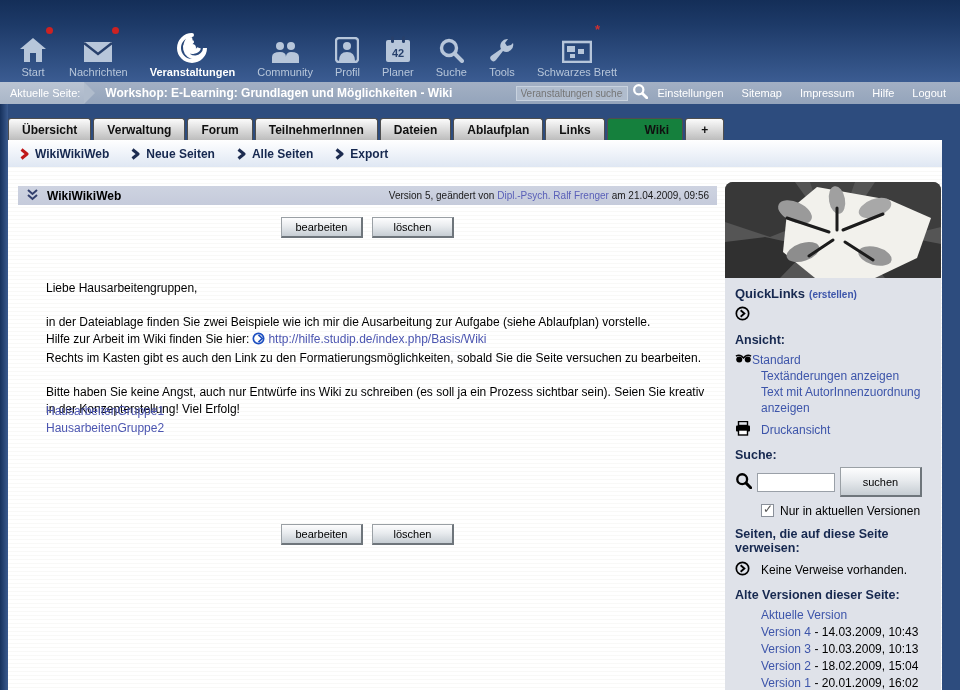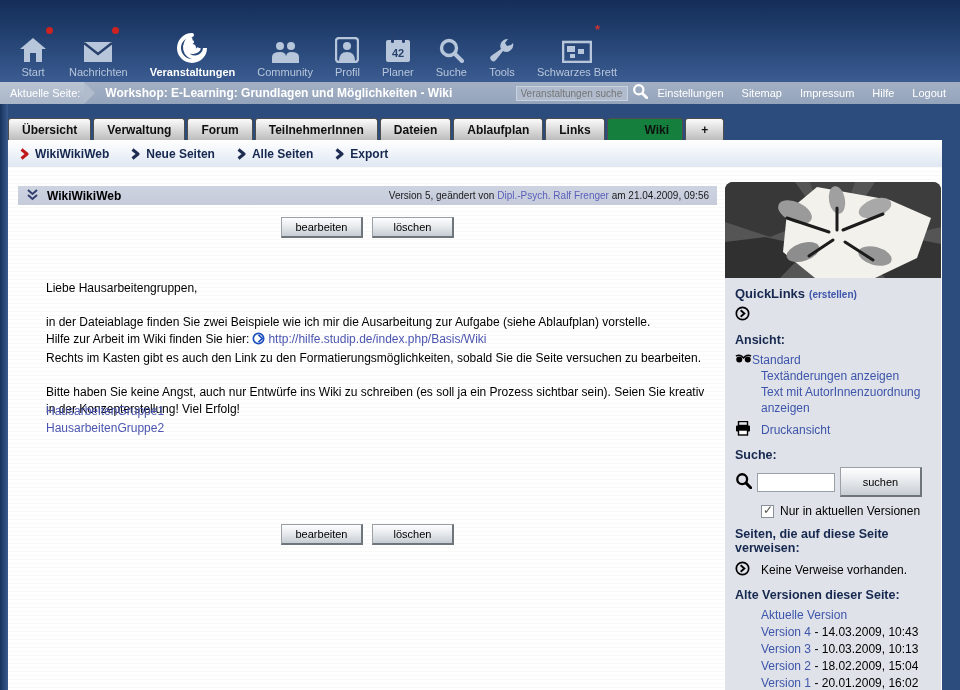--- a/index.html
+++ b/index.html
@@ -92,21 +92,21 @@
   .sp-row .spicon { width:26px; flex:none; padding-top:1px; }
   .quickrow { margin-top:2px; }
   .quickrow .qtitle { font-size:13px; font-weight:bold; color:#16284f; }
   .quickrow .qcreate { font-size:10px; font-weight:bold; color:#3d55aa; margin-left:4px; cursor:pointer; }
   .viewlinks { margin-left:26px; line-height:16px; }
   .viewlinks .withicon { margin-left:-26px; display:flex; }
   .searchrow { display:flex; align-items:center; gap:5px; margin-top:4px; }
   .searchrow input { width:78px; height:19px; border:1px solid #9aa0a8; background:#fff; outline:none;
     font-size:11px; padding:0 3px; }
   .searchrow .sbtn { width:82px; height:30px; }
-  .checkrow { display:flex; align-items:flex-end; gap:6px; margin:7px 0 2px 26px; }
+  .checkrow { display:flex; align-items:flex-start; gap:6px; margin:7px 0 2px 26px; }
   .checkbox { width:13px; height:13px; background:#fff; border:1px solid #8a909a; position:relative; cursor:pointer; }
   .checkbox::after { content:"\2713"; position:absolute; left:1px; top:-3px; font-size:12px; color:#555; }
   .verlist { margin-left:26px; line-height:17px; }
   .verlist .vdate { color:#000; }
 
   .a11y { cursor:pointer; }
 </style>
 </head>
 <body>
 

